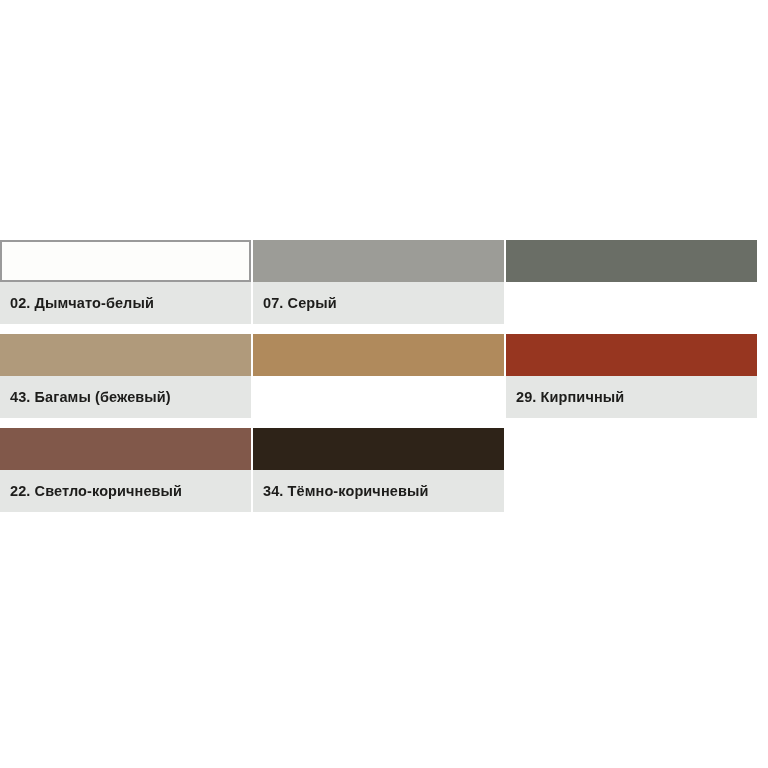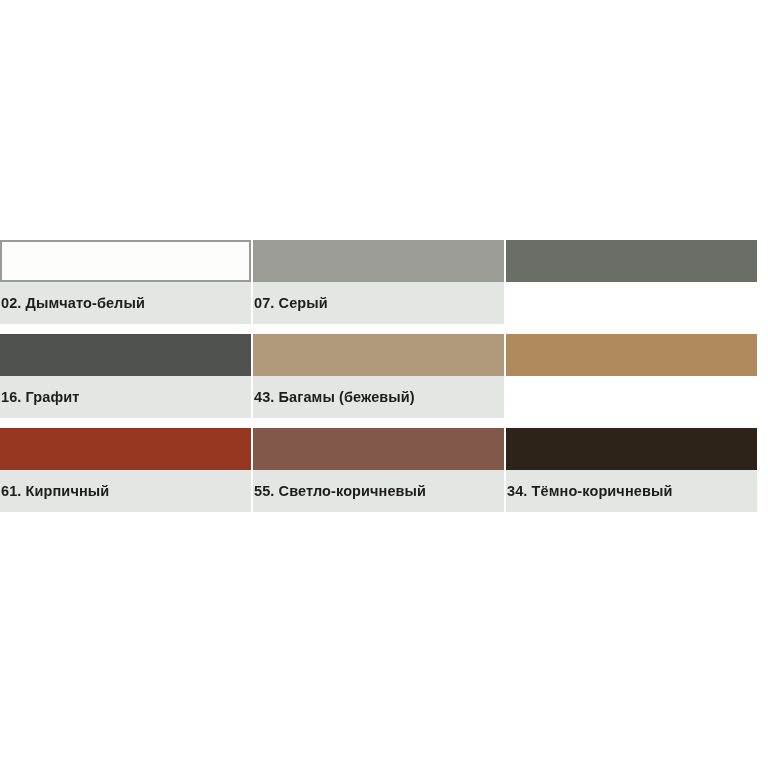--- a/index.html
+++ b/index.html
@@ -48,21 +48,21 @@
     border: 2px solid #9a9a9a;
     height: 42px;
   }
 
   .swatch-label {
     background: #e4e6e4;
     height: 42px;
     display: flex;
     align-items: center;
     box-sizing: border-box;
-    padding-left: 1px;
+    padding-left: 10px;
     font-size: 14.5px;
     font-weight: 600;
     letter-spacing: 0.1px;
     color: #1d1d1b;
     white-space: nowrap;
   }
 </style>
 </head>
 <body>
 
@@ -76,42 +76,38 @@
 
     <div class="swatch-card">
       <div class="swatch-color" style="background: rgb(156, 156, 151);"></div>
       <div class="swatch-label">07. Серый</div>
     </div>
 
     <div class="swatch-card">
       <div class="swatch-color" style="background: rgb(106, 110, 102);"></div>
     </div>
 
-    <div class="swatch-card">
-      <div class="swatch-color" style="background: rgb(78, 81, 78);"></div>
-      <div class="swatch-label">16. Графит</div>
-    </div>
 
     <div class="swatch-card">
       <div class="swatch-color" style="background: rgb(176, 154, 123);"></div>
       <div class="swatch-label">43. Багамы (бежевый)</div>
     </div>
 
     <div class="swatch-card">
       <div class="swatch-color" style="background: rgb(176, 138, 92);"></div>
     </div>
 
     <div class="swatch-card">
       <div class="swatch-color" style="background: rgb(151, 54, 32);"></div>
-      <div class="swatch-label">61. Кирпичный</div>
+      <div class="swatch-label">29. Кирпичный</div>
     </div>
 
     <div class="swatch-card">
       <div class="swatch-color" style="background: rgb(129, 88, 74);"></div>
-      <div class="swatch-label">55. Светло-коричневый</div>
+      <div class="swatch-label">22. Светло-коричневый</div>
     </div>
 
     <div class="swatch-card">
       <div class="swatch-color" style="background: rgb(46, 35, 24);"></div>
       <div class="swatch-label">34. Тёмно-коричневый</div>
     </div>
 
   </div>
 </div>
 

